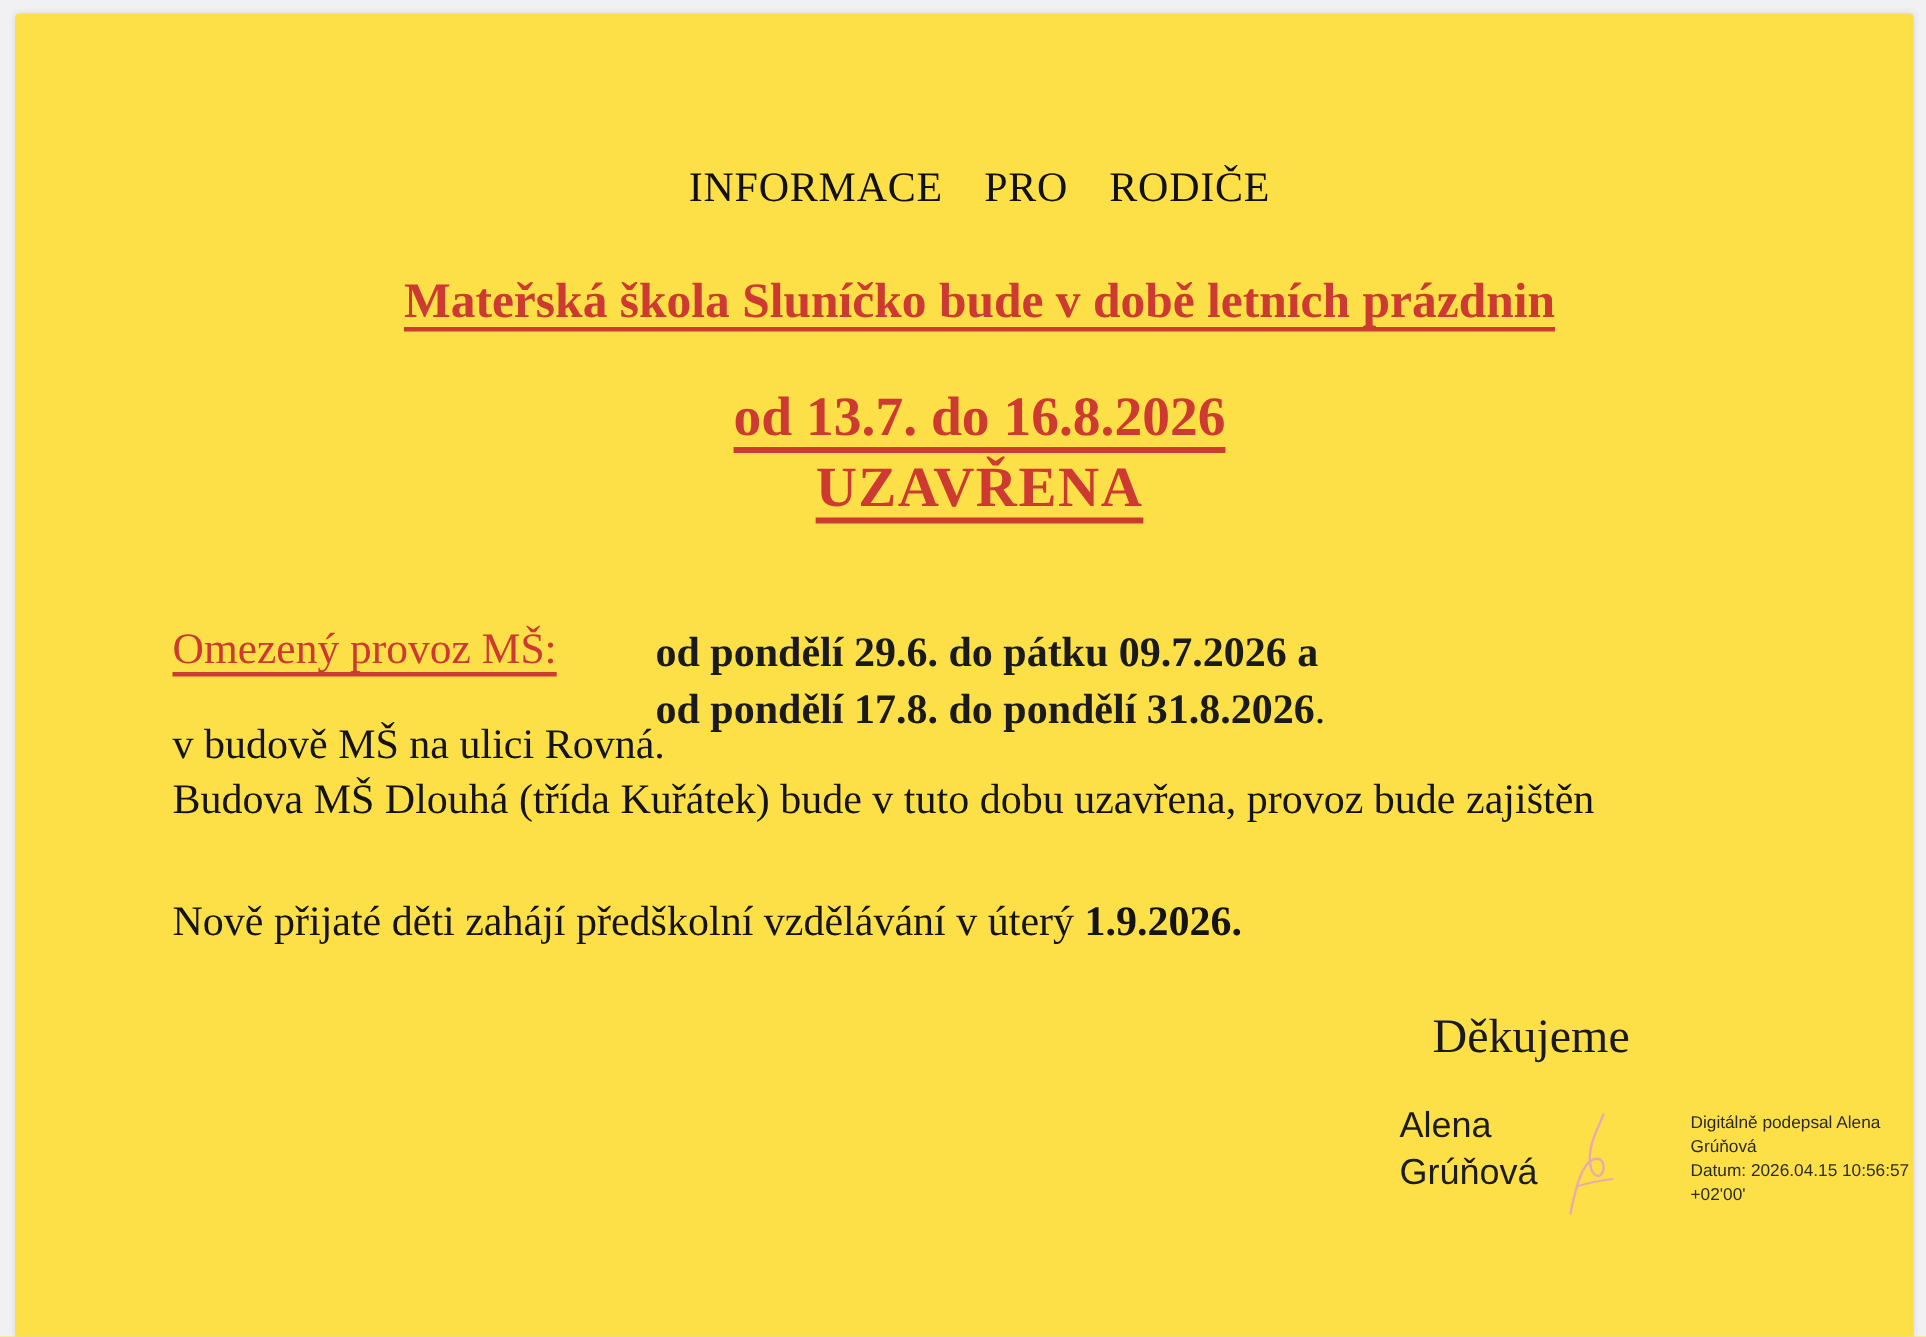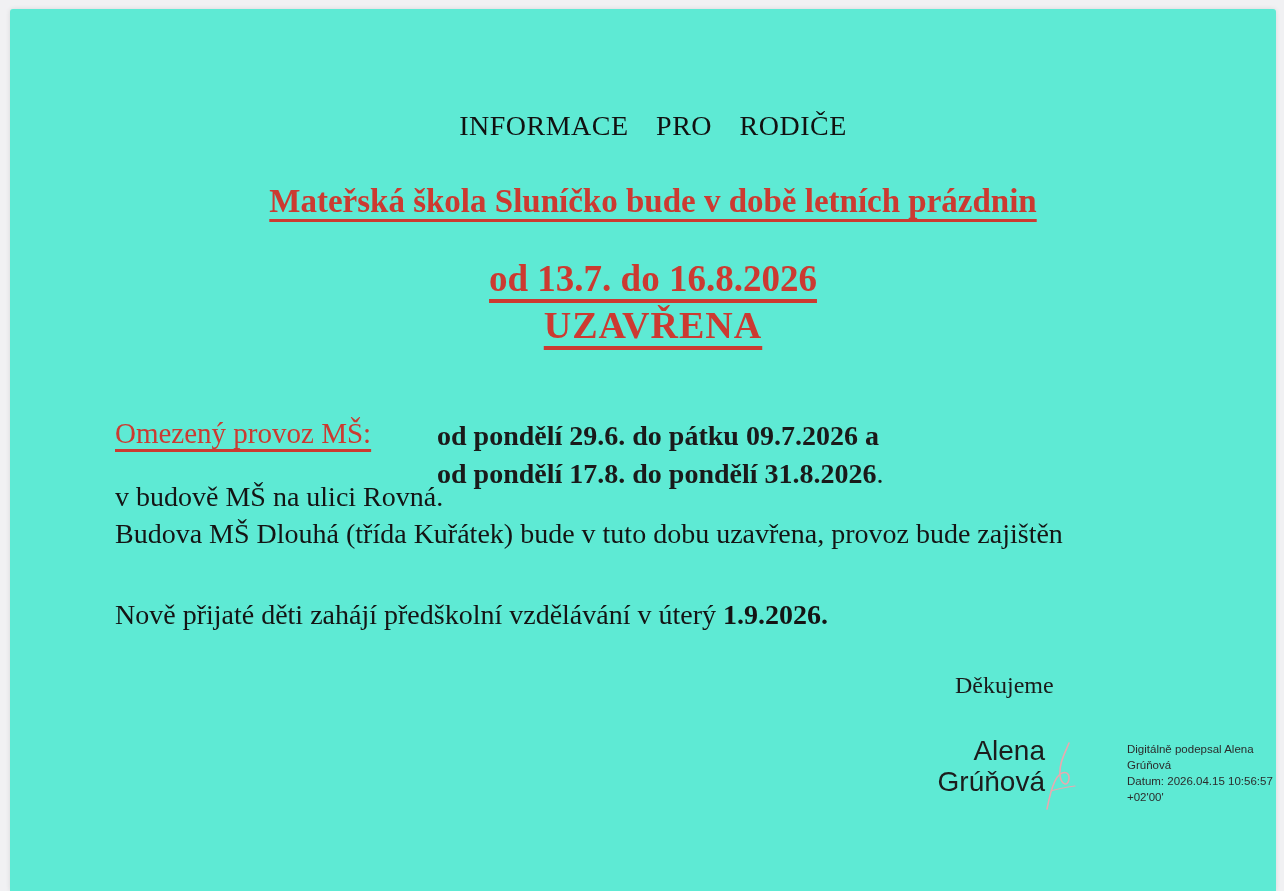--- a/index.html
+++ b/index.html
@@ -5,21 +5,21 @@
   * { margin: 0; padding: 0; box-sizing: border-box; }
   html, body { width: 1284px; height: 891px; overflow: hidden; }
   body {
     background: #f1f1f3;
     font-family: "Liberation Serif", "DejaVu Serif", serif;
     color: #1a1a1a;
   }
   .page {
     position: absolute;
     left: 10px; top: 9px; right: 8px; bottom: 0;
-    background: #5eead4;
+    background: #fde047;
     box-shadow: 0 0 5px rgba(0,0,0,0.10);
     border-radius: 3px 3px 0 0;
   }
   .abs { position: absolute; }
   .centered { left: 0; right: 0; text-align: center; transform: translateX(10px); }
 
   .doc-title {
     top: 101px;
     font-size: 28px;
     word-spacing: 20px;
@@ -75,34 +75,33 @@
   .body-par {
     left: 105px;
     font-size: 28px;
     line-height: 37px;
     color: #141414;
   }
   .body-1 { top: 469px; }
   .body-2 { top: 571px; margin-top: 16px; }
   .thanks {
     left: 945px; top: 663px;
-    font-size: 24px;
+    font-size: 32px;
   }
   .signature-block {
     left: 923px; top: 726px;
     display: flex;
     align-items: flex-start;
   }
   .sig-name {
     font-family: "Liberation Sans", "DejaVu Sans", sans-serif;
-    font-size: 28px;
+    font-size: 24px;
     line-height: 31px;
     color: #1c1c1c;
     width: 112px;
-    text-align: right;
   }
   .sig-flourish {
     margin-top: 4px;
     width: 34px;
     flex: 0 0 34px;
   }
   .sig-details {
     font-family: "Liberation Sans", "DejaVu Sans", sans-serif;
     font-size: 11.5px;
     line-height: 16px;

